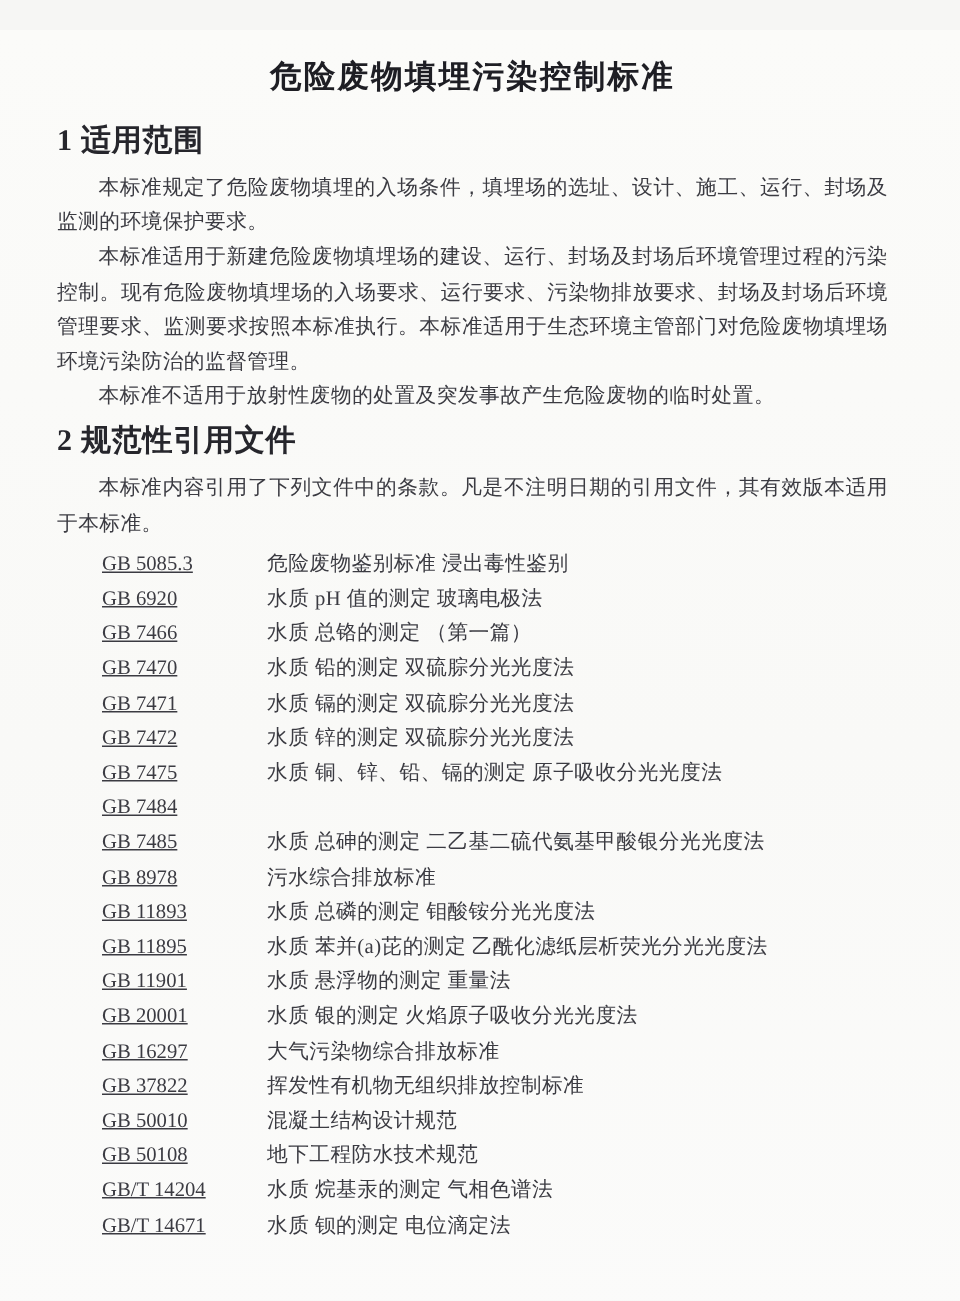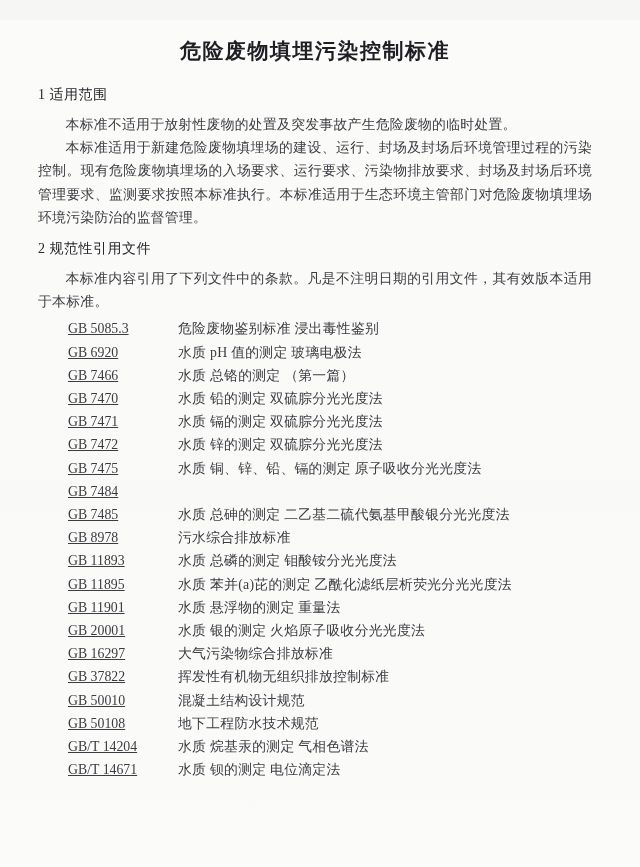--- a/index.html
+++ b/index.html
@@ -25,22 +25,22 @@
   .doc-title {
     font-size: 21px;
     font-weight: bold;
     text-align: center;
     color: #1e1e24;
     letter-spacing: 1.5px;
     margin: 6px 0 21px 0;
     line-height: 26px;
   }
   .section-heading {
-    font-size: 14px;
-    font-weight: normal;
+    font-size: 20px;
+    font-weight: bold;
     color: #26262c;
     margin: 10px 0 9px 0;
     line-height: 19px;
     letter-spacing: 0.5px;
   }
   .body-para {
     font-size: 13.8px;
     line-height: 23.2px;
     margin: 0;
     text-indent: 2em;
@@ -74,24 +74,25 @@
 <body>
 
 <div class="page">
 
   <h1 class="doc-title">危险废物填埋污染控制标准</h1>
 
   <section>
     <h2 class="section-heading">1 适用范围</h2>
     <div>
 
+        <p class="body-para">本标准规定了危险废物填埋的入场条件，填埋场的选址、设计、施工、运行、封场及监测的环境保护要求。</p>
+
+        <p class="body-para">本标准适用于新建危险废物填埋场的建设、运行、封场及封场后环境管理过程的污染控制。现有危险废物填埋场的入场要求、运行要求、污染物排放要求、封场及封场后环境管理要求、监测要求按照本标准执行。本标准适用于生态环境主管部门对危险废物填埋场环境污染防治的监督管理。</p>
 
         <p class="body-para">本标准不适用于放射性废物的处置及突发事故产生危险废物的临时处置。</p>
-
-        <p class="body-para">本标准适用于新建危险废物填埋场的建设、运行、封场及封场后环境管理过程的污染控制。现有危险废物填埋场的入场要求、运行要求、污染物排放要求、封场及封场后环境管理要求、监测要求按照本标准执行。本标准适用于生态环境主管部门对危险废物填埋场环境污染防治的监督管理。</p>
       </div>
   </section>
 
   <section>
     <h2 class="section-heading">2 规范性引用文件</h2>
     <div>
 
         <p class="body-para">本标准内容引用了下列文件中的条款。凡是不注明日期的引用文件，其有效版本适用于本标准。</p>
       </div>
 

